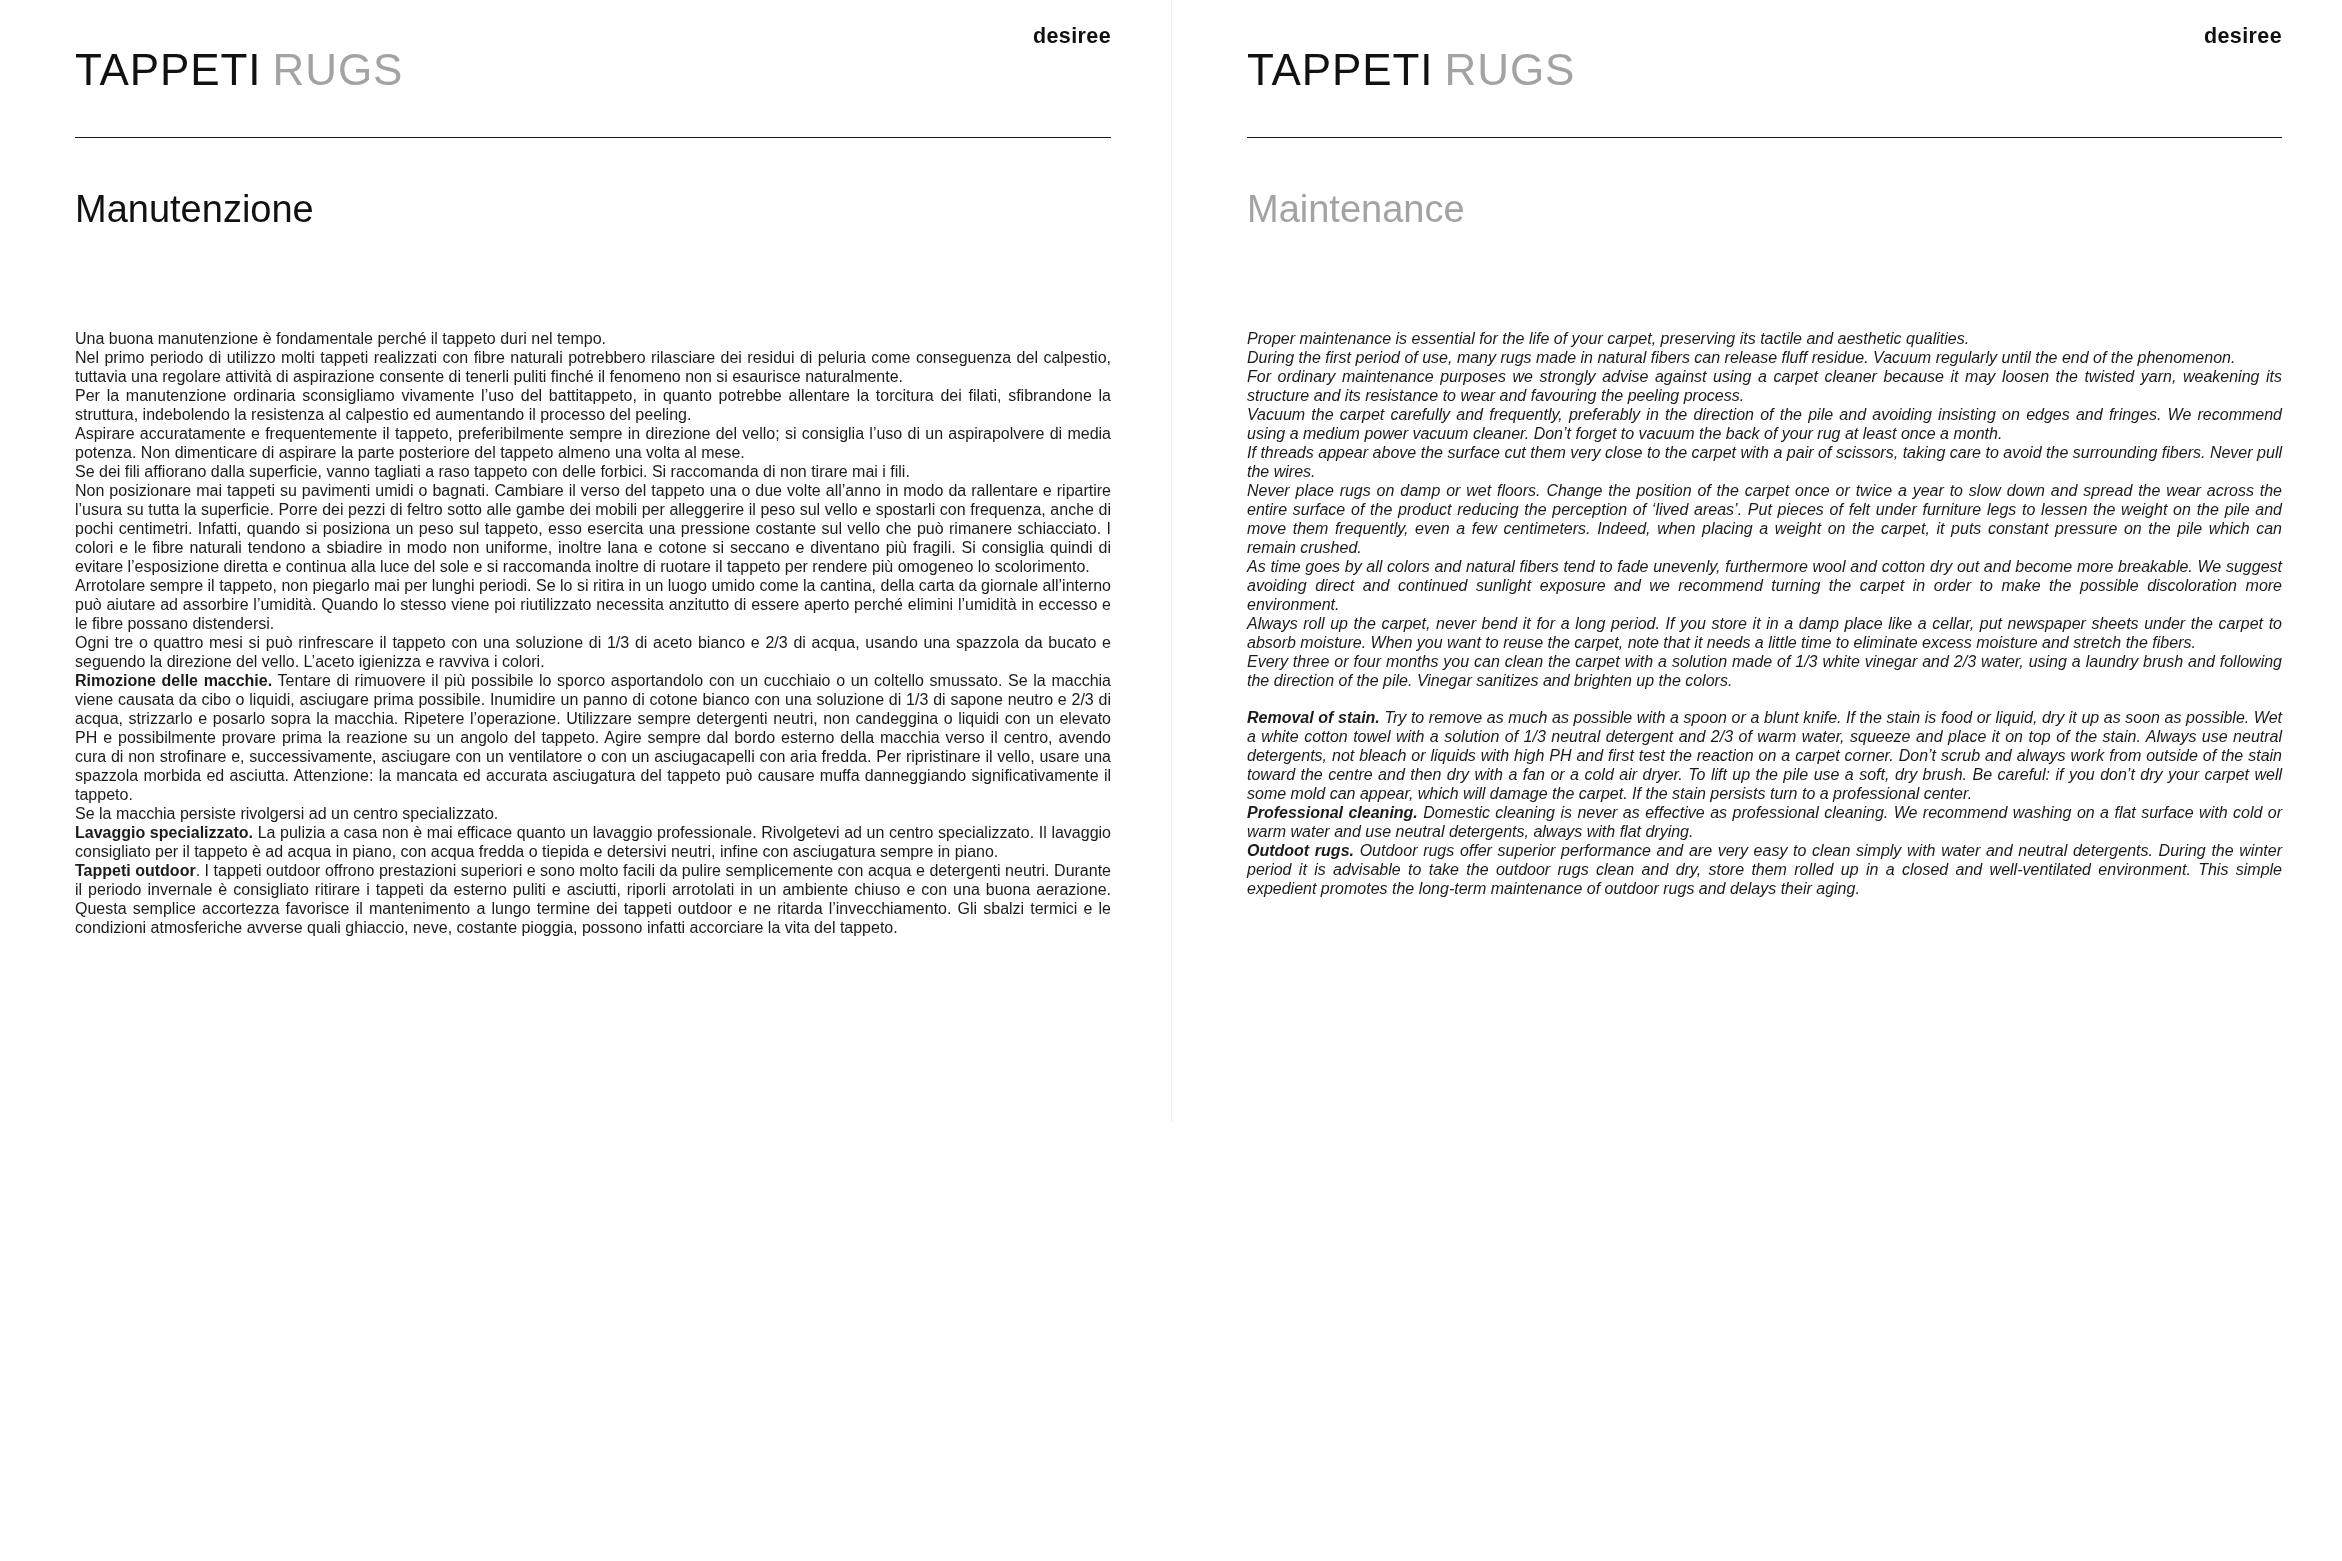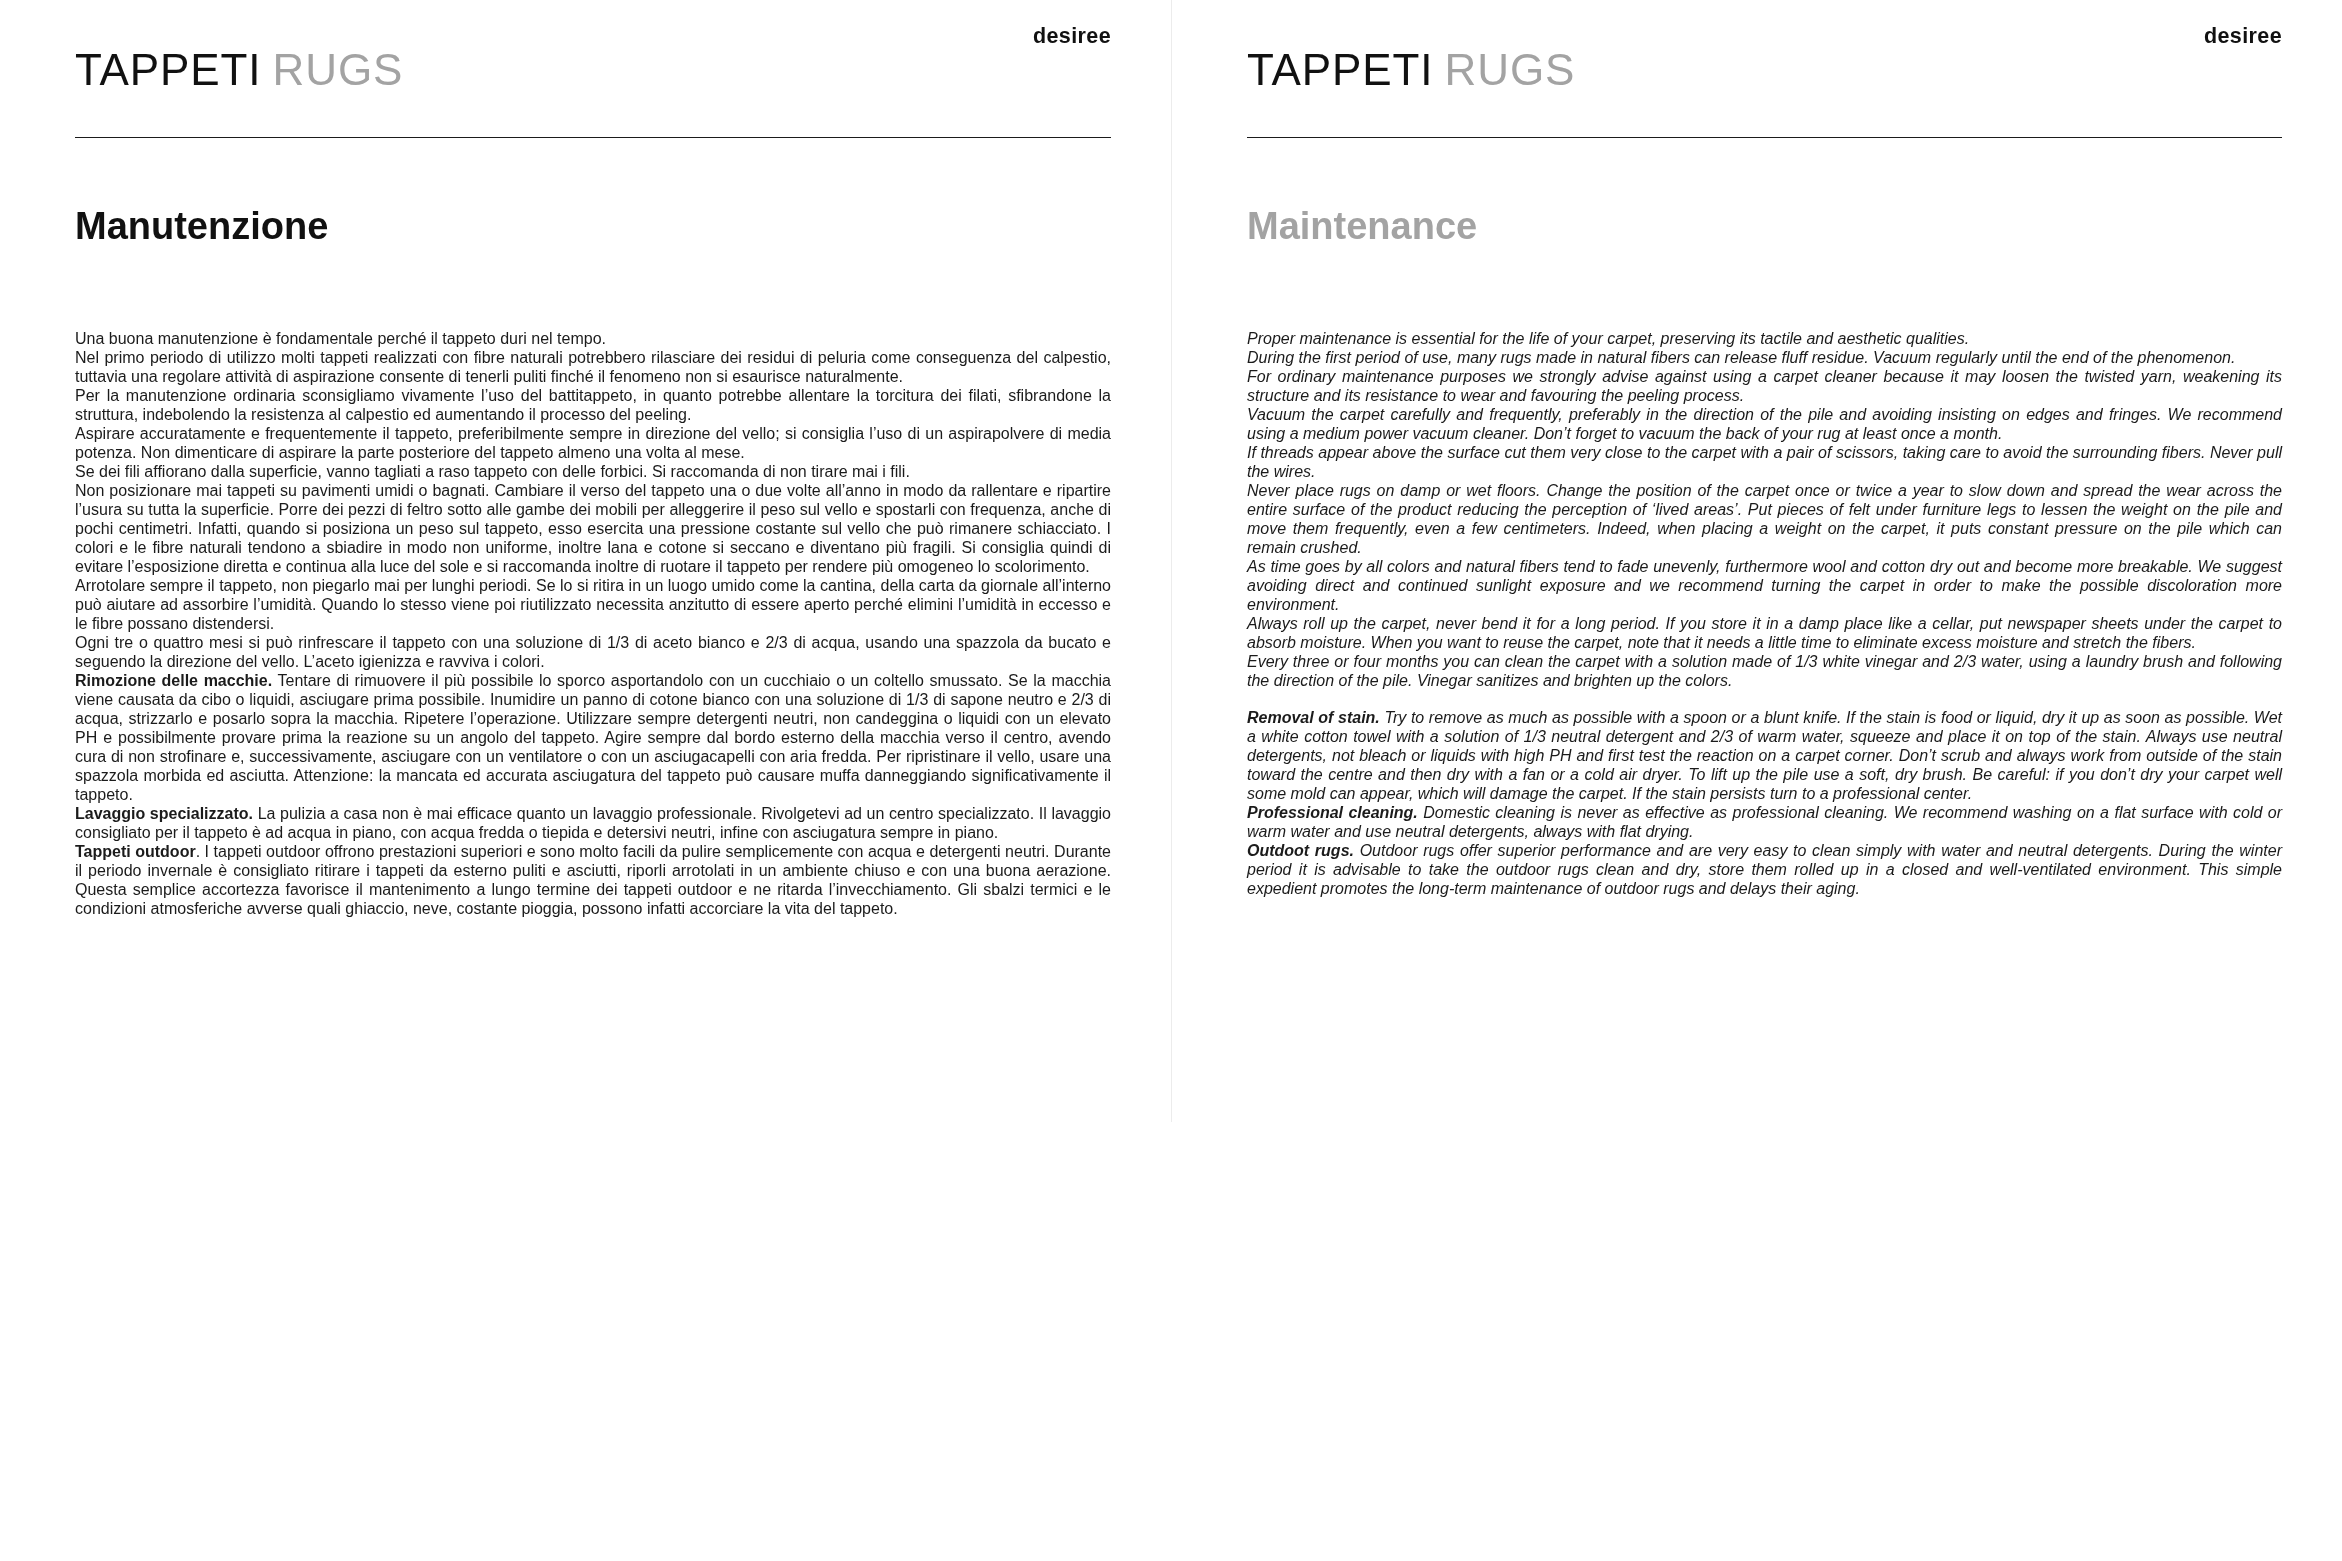--- a/index.html
+++ b/index.html
@@ -51,24 +51,24 @@
     }
     .head-rule {
       position: absolute;
       top: 137px;
       left: 75px;
       right: 60px;
       border-top: 1.9px solid #1b1b1b;
     }
     .section-title {
       position: absolute;
-      top: 205px;
+      top: 188px;
       left: 75px;
       font-size: 38px;
-      font-weight: 700;
+      font-weight: 400;
       color: #111111;
     }
     .page--en .section-title { color: #a3a3a3; }
 
     .page-body {
       position: absolute;
       top: 329px;
       left: 75px;
       right: 60px;
       font-size: 16px;
@@ -109,20 +109,21 @@
     <div class="page-body">
         <p class="par"><span>Una buona manutenzione è fondamentale perché il tappeto duri nel tempo.</span></p>
         <p class="par"><span>Nel primo periodo di utilizzo molti tappeti realizzati con fibre naturali potrebbero rilasciare dei residui di peluria come conseguenza del calpestio, tuttavia una regolare attività di aspirazione consente di tenerli puliti finché il fenomeno non si esaurisce naturalmente.</span></p>
         <p class="par"><span>Per la manutenzione ordinaria sconsigliamo vivamente l’uso del battitappeto, in quanto potrebbe allentare la torcitura dei filati, sfibrandone la struttura, indebolendo la resistenza al calpestio ed aumentando il processo del peeling.</span></p>
         <p class="par"><span>Aspirare accuratamente e frequentemente il tappeto, preferibilmente sempre in direzione del vello; si consiglia l’uso di un aspirapolvere di media potenza. Non dimenticare di aspirare la parte posteriore del tappeto almeno una volta al mese.</span></p>
         <p class="par"><span>Se dei fili affiorano dalla superficie, vanno tagliati a raso tappeto con delle forbici. Si raccomanda di non tirare mai i fili.</span></p>
         <p class="par"><span>Non posizionare mai tappeti su pavimenti umidi o bagnati. Cambiare il verso del tappeto una o due volte all’anno in modo da rallentare e ripartire l’usura su tutta la superficie. Porre dei pezzi di feltro sotto alle gambe dei mobili per alleggerire il peso sul vello e spostarli con frequenza, anche di pochi centimetri. Infatti, quando si posiziona un peso sul tappeto, esso esercita una pressione costante sul vello che può rimanere schiacciato. I colori e le fibre naturali tendono a sbiadire in modo non uniforme, inoltre lana e cotone si seccano e diventano più fragili. Si consiglia quindi di evitare l’esposizione diretta e continua alla luce del sole e si raccomanda inoltre di ruotare il tappeto per rendere più omogeneo lo scolorimento.</span></p>
         <p class="par"><span>Arrotolare sempre il tappeto, non piegarlo mai per lunghi periodi. Se lo si ritira in un luogo umido come la cantina, della carta da giornale all’interno può aiutare ad assorbire l’umidità. Quando lo stesso viene poi riutilizzato necessita anzitutto di essere aperto perché elimini l’umidità in eccesso e le fibre possano distendersi.</span></p>
         <p class="par"><span>Ogni tre o quattro mesi si può rinfrescare il tappeto con una soluzione di 1/3 di aceto bianco e 2/3 di acqua, usando una spazzola da bucato e seguendo la direzione del vello. L’aceto igienizza e ravviva i colori.</span></p>
         <p class="par"><span class="lead">Rimozione delle macchie.</span><span> Tentare di rimuovere il più possibile lo sporco asportandolo con un cucchiaio o un coltello smussato. Se la macchia viene causata da cibo o liquidi, asciugare prima possibile. Inumidire un panno di cotone bianco con una soluzione di 1/3 di sapone neutro e 2/3 di acqua, strizzarlo e posarlo sopra la macchia. Ripetere l’operazione. Utilizzare sempre detergenti neutri, non candeggina o liquidi con un elevato PH e possibilmente provare prima la reazione su un angolo del tappeto. Agire sempre dal bordo esterno della macchia verso il centro, avendo cura di non strofinare e, successivamente, asciugare con un ventilatore o con un asciugacapelli con aria fredda. Per ripristinare il vello, usare una spazzola morbida ed asciutta. Attenzione: la mancata ed accurata asciugatura del tappeto può causare muffa danneggiando significativamente il tappeto.</span></p>
+        <p class="par"><span>Se la macchia persiste rivolgersi ad un centro specializzato.</span></p>
         <p class="par"><span class="lead">Lavaggio specializzato.</span><span> La pulizia a casa non è mai efficace quanto un lavaggio professionale. Rivolgetevi ad un centro specializzato. Il lavaggio consigliato per il tappeto è ad acqua in piano, con acqua fredda o tiepida e detersivi neutri, infine con asciugatura sempre in piano.</span></p>
         <p class="par"><span class="lead">Tappeti outdoor</span><span>. I tappeti outdoor offrono prestazioni superiori e sono molto facili da pulire semplicemente con acqua e detergenti neutri. Durante il periodo invernale è consigliato ritirare i tappeti da esterno puliti e asciutti, riporli arrotolati in un ambiente chiuso e con una buona aerazione. Questa semplice accortezza favorisce il mantenimento a lungo termine dei tappeti outdoor e ne ritarda l’invecchiamento. Gli sbalzi termici e le condizioni atmosferiche avverse quali ghiaccio, neve, costante pioggia, possono infatti accorciare la vita del tappeto.</span></p>
       </div>
     <div class="foot-rule"></div>
     <div class="page-number">70</div>
   </section>
 
   <section class="page page--en" lang="en">
     <div class="logo">desiree</div>
     <h1 class="page-title"><span class="title-primary">TAPPETI</span><span class="title-secondary">RUGS</span></h1>

